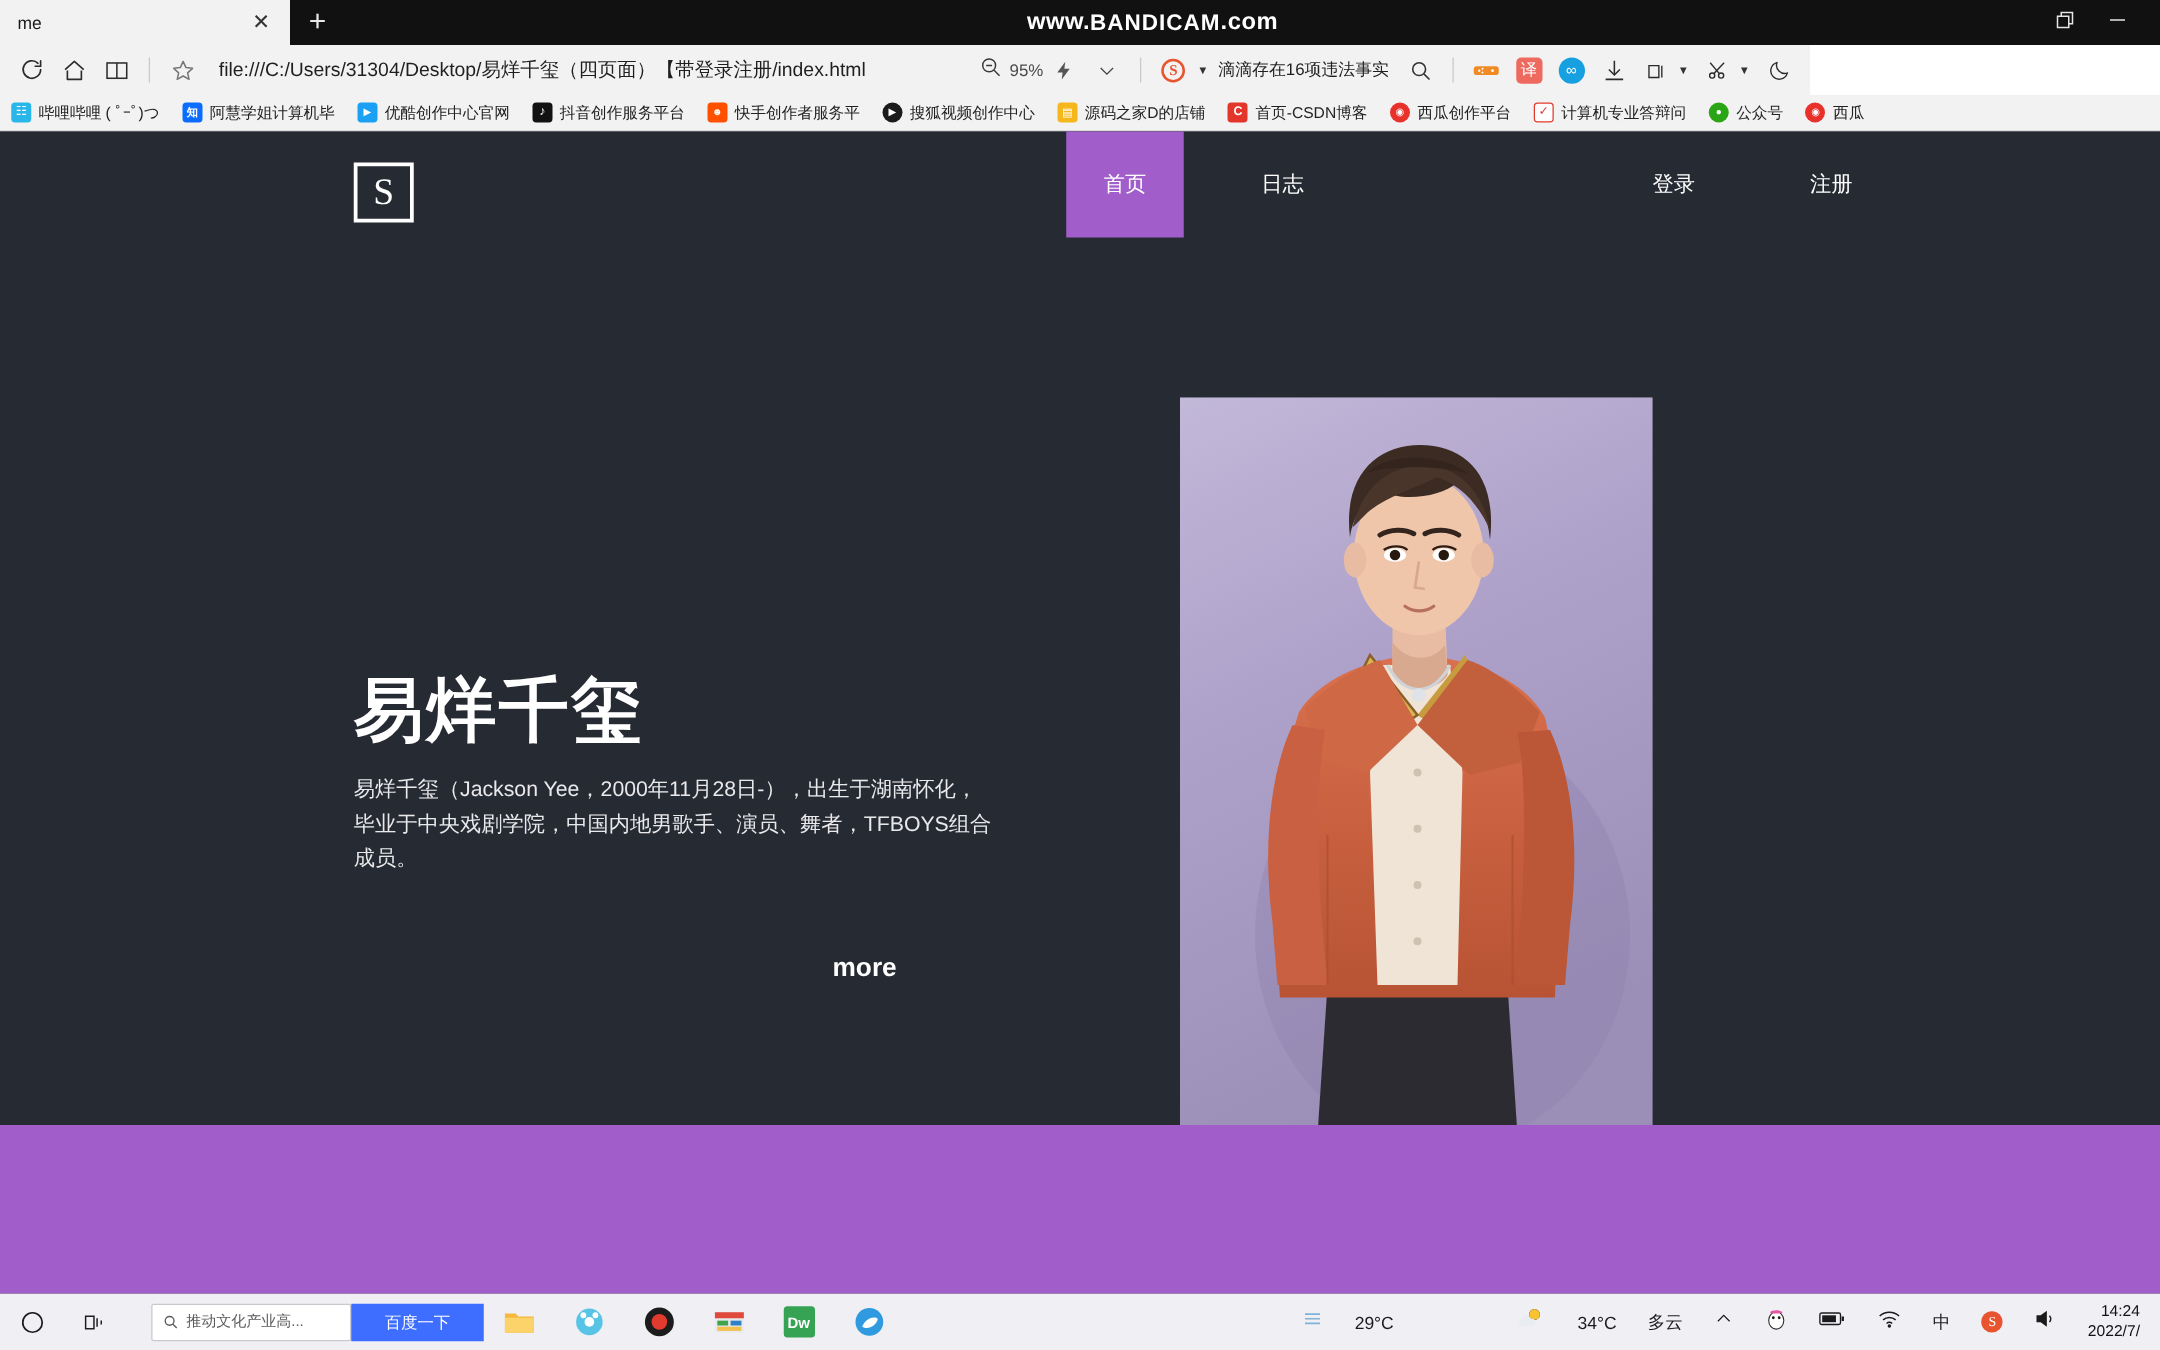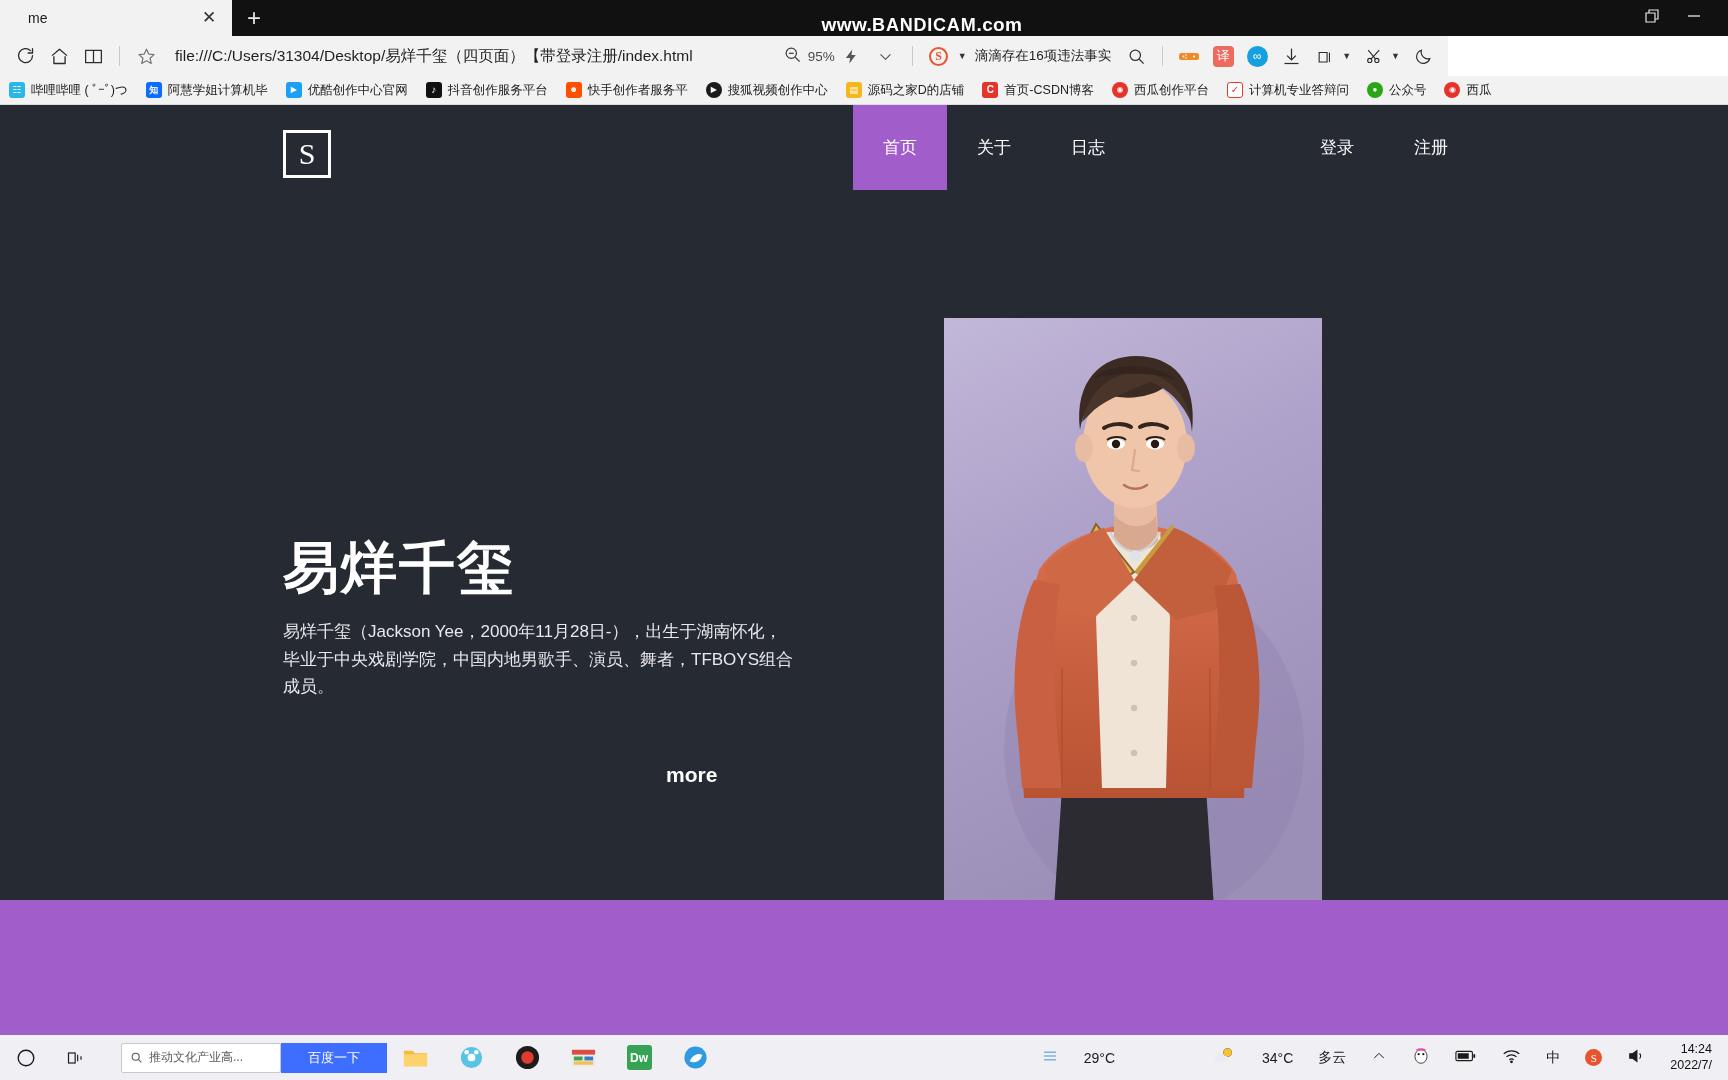--- a/index.html
+++ b/index.html
@@ -15,34 +15,34 @@
     position: absolute; left: 0; top: 0; width: 1728px; height: 36px;
     background: #111111;
     display: flex; align-items: stretch;
   }
   .tab-active {
     width: 232px; height: 36px; background: #f2f2f2;
     display: flex; align-items: center; position: relative;
     border-top-left-radius: 0; border-top-right-radius: 0;
   }
   .tab-title {
-    font-size: 14px; color: #1a1a1a; margin-left: 28px;
+    font-size: 14px; color: #1a1a1a; margin-left: 14px;
     white-space: nowrap; overflow: hidden;
   }
   .tab-close {
     position: absolute; right: 14px; top: 9px;
     width: 18px; height: 18px; color: #333;
     font-size: 17px; line-height: 17px; text-align: center;
   }
   .tab-new {
     width: 44px; display: flex; align-items: center; justify-content: center;
     color: #e8e8e8; font-size: 24px; font-weight: 300; line-height: 1;
   }
   .bandicam {
-    flex: 1; display: flex; align-items: flex-end; justify-content: center;
+    flex: 1; display: flex; align-items: center; justify-content: center;
     color: #ffffff; font-size: 19px; font-weight: bold; letter-spacing: 0.4px;
     padding-right: 160px;
   }
   .bandicam .big { font-size: 18px; letter-spacing: 0.8px; }
   .win-ctrl {
     position: absolute; right: 0; top: 0; height: 36px;
     display: flex; align-items: center; gap: 26px; padding-right: 26px;
     color: #e6e6e6;
   }
 
@@ -93,21 +93,21 @@
     position: absolute; left: 0; top: 0; width: 1728px; height: 85px;
     display: flex; align-items: stretch;
   }
   .logo-box {
     position: absolute; left: 283px; top: 25px;
     width: 48px; height: 48px; border: 3px solid #ffffff;
     display: flex; align-items: center; justify-content: center;
   }
   .logo-s { color: #ffffff; font-size: 30px; font-weight: 500; line-height: 1; font-family: "Liberation Serif", serif; }
 
-  .nav-items { position: absolute; left: 853px; top: 0; height: 85px; display: flex; align-items: stretch; }
+  .nav-items { position: absolute; left: 853px; top: 0; height: 85px; display: flex; align-items: stretch; gap: 32px; }
   .nav-item {
     display: flex; align-items: center; justify-content: center;
     color: #ffffff; font-size: 17px; padding: 0 30px; height: 85px;
   }
   .nav-item.active { background: #a15dca; }
   .nav-spacer { width: 155px; }
 
   .hero-title {
     position: absolute; left: 283px; top: 426px;
     font-size: 56px; font-weight: bold; color: #ffffff; letter-spacing: 2px;
@@ -353,23 +353,20 @@
 
 <div class="page">
 
   <div class="site-nav">
     <div class="logo-box">
       <span class="logo-s">S</span>
     </div>
     <div class="nav-items">
       <div class="nav-item active">
         <span>首页</span>
-      </div>
-      <div class="nav-item">
-        <span>关于</span>
       </div>
       <div class="nav-item">
         <span>日志</span>
       </div>
       <div class="nav-spacer"></div>
       <div class="nav-item">
         <span>登录</span>
       </div>
       <div class="nav-item">
         <span>注册</span>

